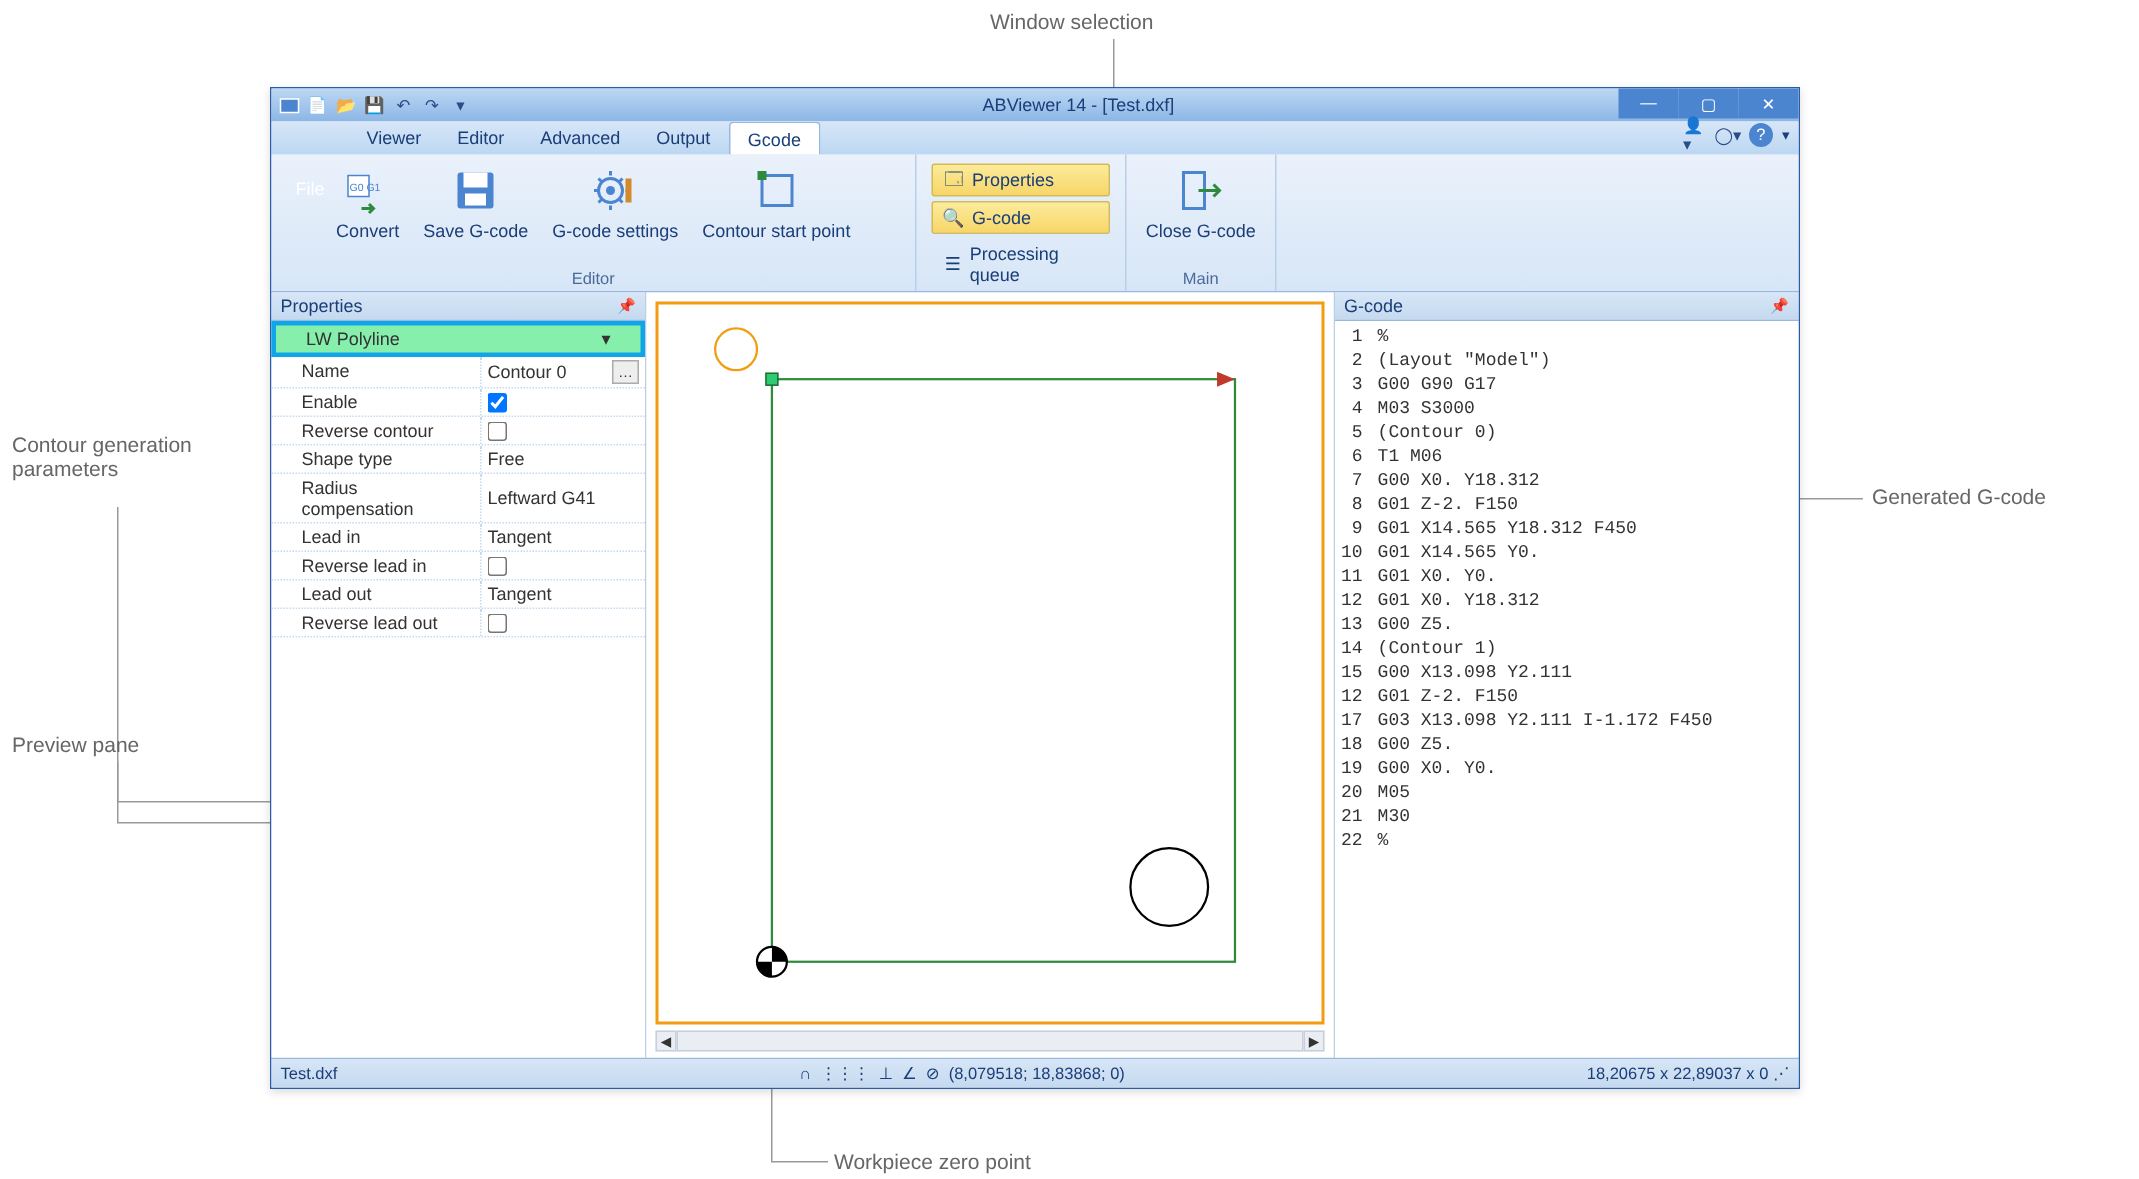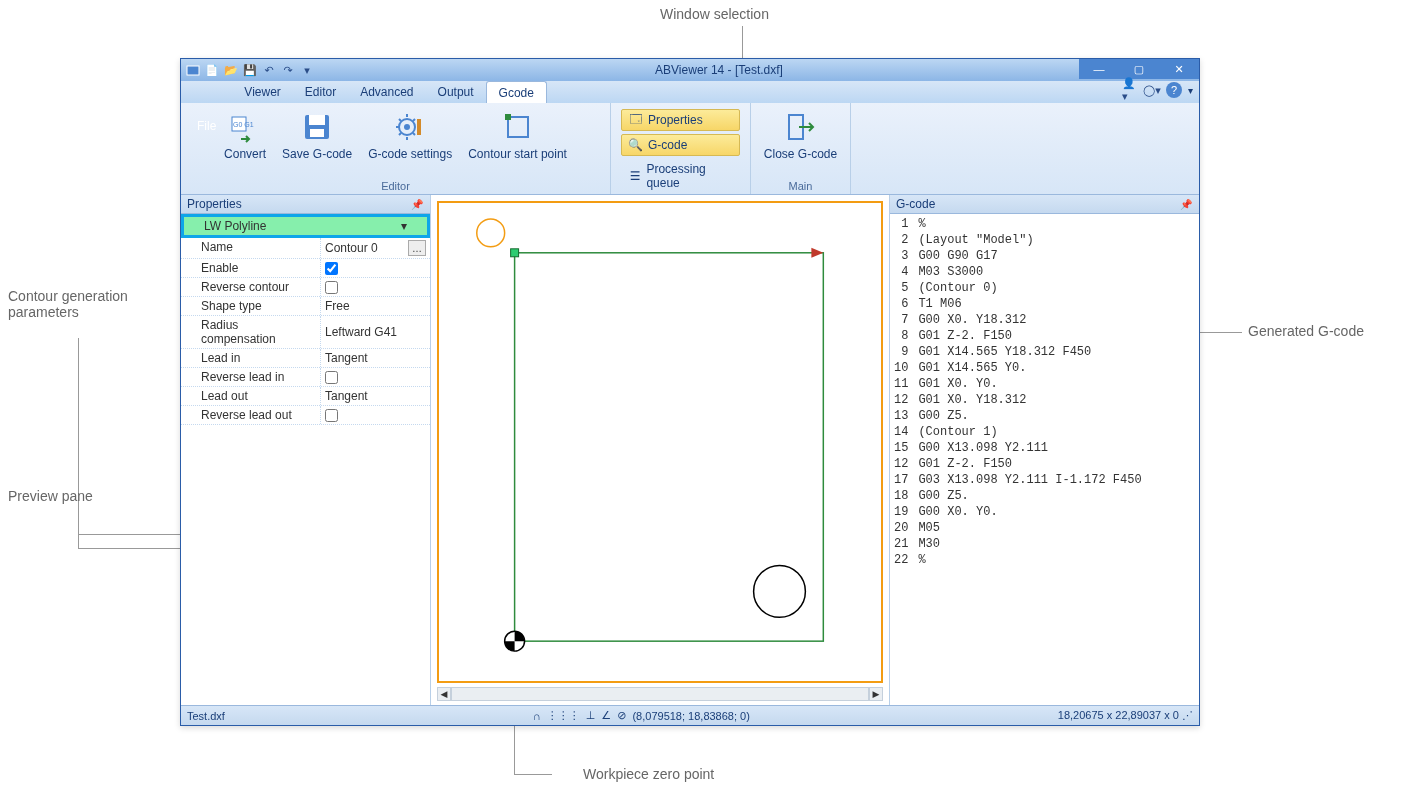--- a/index.html
+++ b/index.html
@@ -78,21 +78,21 @@
 
 <div class="annotation" style="left:8px; top:288px; white-space:pre-line;">Contour generation
 parameters</div>
 <div class="anno-line" style="left:78px; top:338px; width:1px; height:196px;"></div>
 <div class="anno-line" style="left:78px; top:534px; width:102px; height:1px;"></div>
 
 <div class="annotation" style="left:8px; top:488px;">Preview pane</div>
 <div class="anno-line" style="left:78px; top:508px; width:1px; height:40px;"></div>
 <div class="anno-line" style="left:78px; top:548px; width:362px; height:1px;"></div>
 
-<div class="annotation" style="left:583px; top:766px;">Workpiece zero point</div>
+<div class="annotation" style="left:556px; top:766px;">Workpiece zero point</div>
 <div class="anno-line" style="left:514px; top:642px; width:1px; height:132px;"></div>
 <div class="anno-line" style="left:514px; top:774px; width:38px; height:1px;"></div>
 
 <div class="annotation" style="left:562px; top:275px;">Direction of tool travel</div>
 <div class="anno-line" style="left:716px; top:284px; width:80px; height:1px;"></div>
 
 <div class="app-window">
 
   <div class="titlebar">
     <div class="qat">

